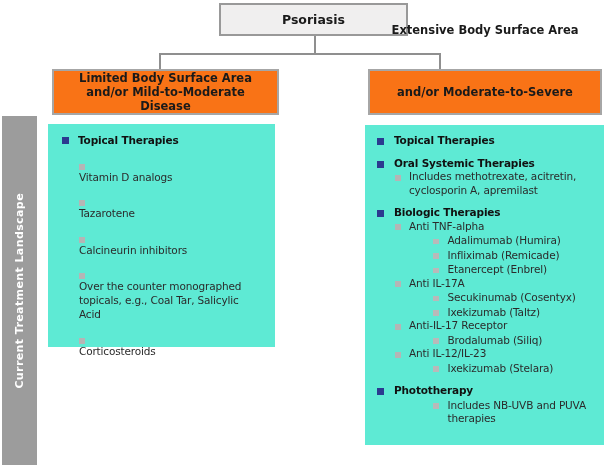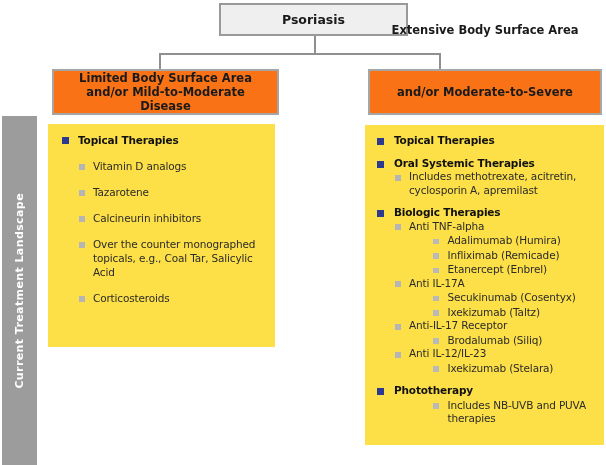--- a/index.html
+++ b/index.html
@@ -21,37 +21,37 @@
     font-weight:bold;font-size:12.5px;
   }
   .branch-node{
     background:#f97316;border:2px solid #a6a6a6;
     font-weight:bold;font-size:11.5px;line-height:14px;
     flex-direction:column;
   }
   #branch-left-node{left:52px;top:69px;width:227px;height:46px;}
   #branch-right-node{left:368px;top:69px;width:234px;height:46px;gap:48px;}
   
-  .panel{position:absolute;box-sizing:border-box;background:#fde047;}
+  .panel{position:absolute;box-sizing:border-box;background:#5eead4;}
   #panel-left{left:48px;top:124px;width:227px;height:223px;padding-top:9px;}
   #panel-right{left:365px;top:125px;width:239px;height:320px;padding-top:9px;}
   .item{display:flex;align-items:flex-start;}
   .itext{font-size:10.5px;line-height:14px;color:#2b2b2b;letter-spacing:-0.15px;}
   #panel-right .itext{line-height:13.5px;}
   .lvl1 .itext{font-weight:bold;color:#111111;}
   .bullet{flex:0 0 auto;display:inline-block;margin-top:4px;}
   .b1{width:7px;height:7px;background:#2b3a90;}
   .b2{width:6px;height:6px;background:#b5b5b5;margin-top:4.5px;}
   .b3{width:5.5px;height:5.5px;background:#b9b9b9;margin-top:4.5px;}
   
   #panel-left .item{margin-top:12px;}
   #panel-left .item:first-child{margin-top:0;}
   #panel-left .lvl1{padding-left:14px;}
   #panel-left .lvl1 .bullet{margin-right:9px;}
-  #panel-left .lvl2{padding-left:31px;}
+  #panel-left .lvl2{padding-left:31px;flex-direction:column;}
   #panel-left .lvl2 .bullet{margin-right:8px;}
   #panel-left .itext{max-width:182px;}
   
   #panel-right .lvl1{padding-left:12px;margin-top:9px;}
   #panel-right .item:first-child{margin-top:0;}
   #panel-right .lvl1 .bullet{margin-right:10px;}
   #panel-right .lvl2{padding-left:30px;margin-top:0;}
   #panel-right .lvl2 .bullet{margin-right:8px;}
   #panel-right .lvl3{padding-left:68px;margin-top:1px;}
   #panel-right .lvl3 .bullet{margin-right:9px;}

